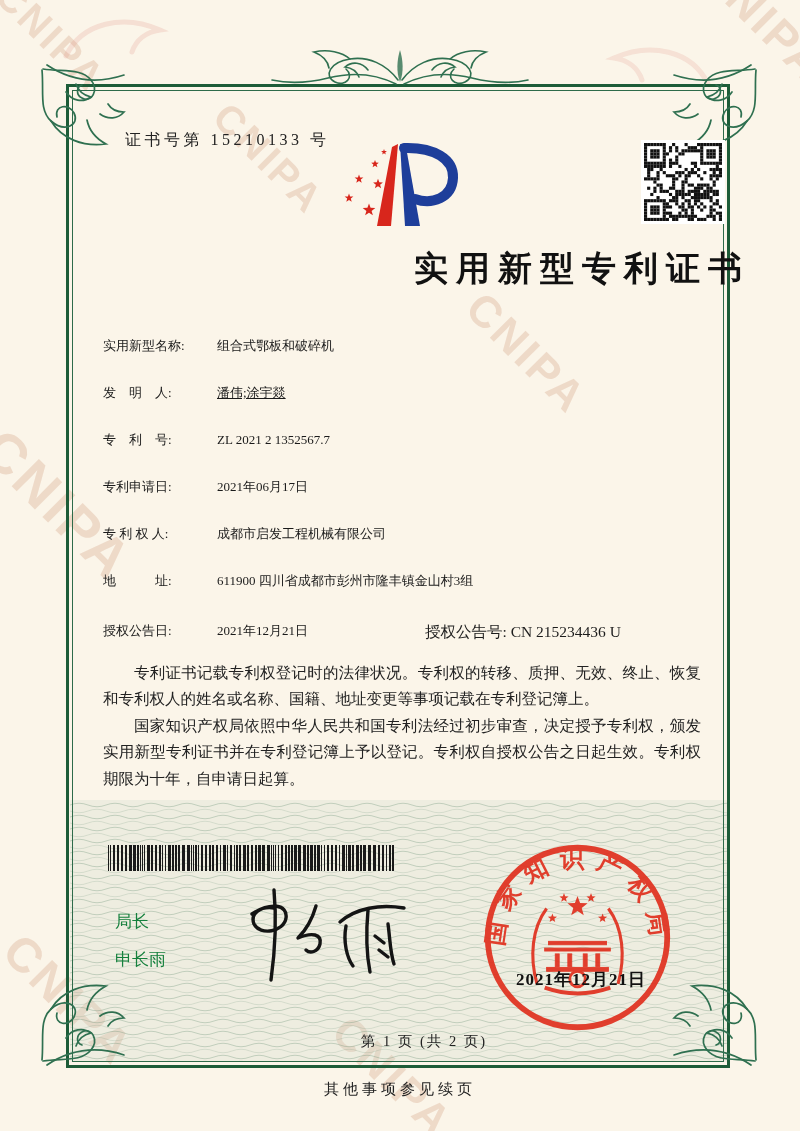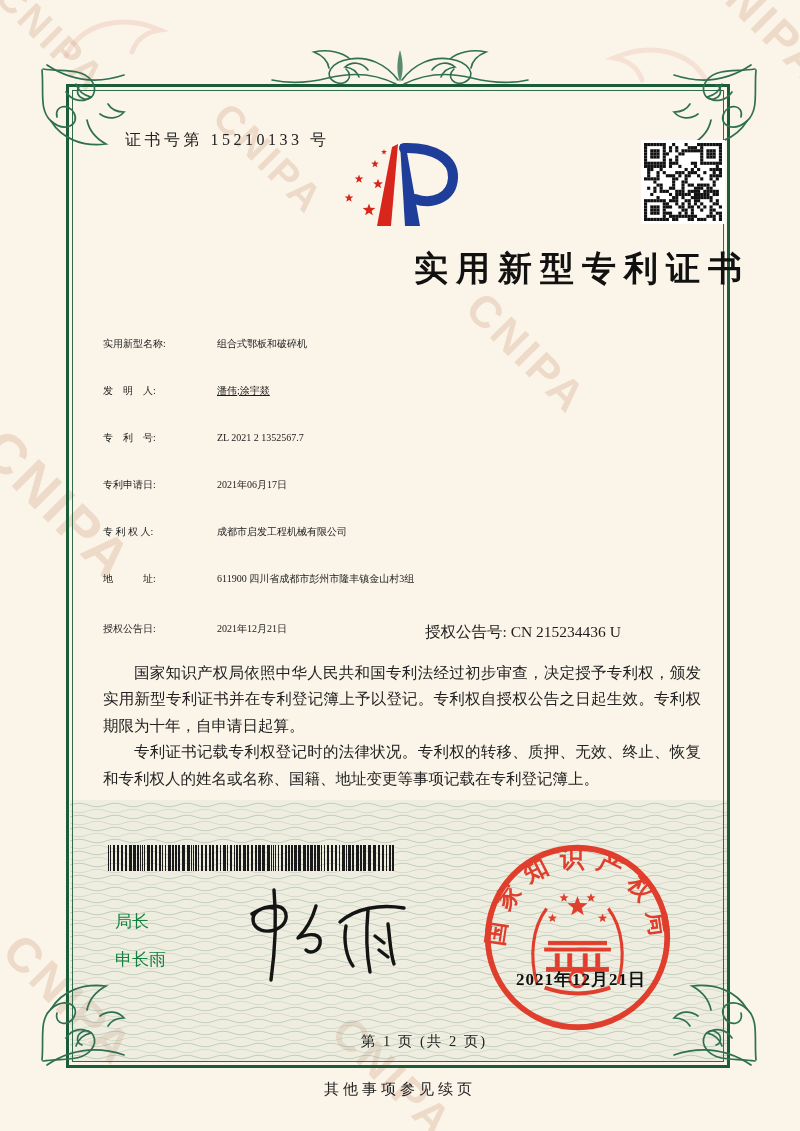--- a/index.html
+++ b/index.html
@@ -43,21 +43,21 @@
   }
   .logo{position:absolute;left:332px;top:134px;width:140px;height:100px;}
   .qr{position:absolute;left:641px;top:140px;width:84px;height:84px;background:#fff;padding:3px;box-sizing:border-box;}
   .title{
     position:absolute;left:66px;top:246px;width:684px;
     text-align:right;font-size:34px;font-weight:bold;
     letter-spacing:8px;color:#111;
   }
 
   
-  .frow{position:absolute;left:103px;font-size:10px;white-space:nowrap;color:#1a1a1a;}
+  .frow{position:absolute;left:103px;font-size:13px;white-space:nowrap;color:#1a1a1a;}
   .frow .lab{display:inline-block;min-width:107px;}
   .frow .val{margin-left:7px;}
   .grant-right{position:absolute;left:425px;font-size:15.5px;white-space:nowrap;}
 
   
   .bodytext{
     position:absolute;left:103px;top:660px;width:598px;
     font-size:15.5px;line-height:26.4px;text-align:justify;color:#222;
   }
   .bodytext p{margin:0;text-indent:2em;}
@@ -552,22 +552,22 @@
   </div>
   <div class="frow" style="top:622px;">
     <span class="lab">授权公告日:</span><span class="val">2021年12月21日</span>
   </div>
   <div class="grant-right" style="top:622px;">
     <span>授权公告号:</span>
     <span>CN 215234436 U</span>
   </div>
 
   <div class="bodytext">
+    <p>专利证书记载专利权登记时的法律状况。专利权的转移、质押、无效、终止、恢复和专利权人的姓名或名称、国籍、地址变更等事项记载在专利登记簿上。</p>
     <p>国家知识产权局依照中华人民共和国专利法经过初步审查，决定授予专利权，颁发实用新型专利证书并在专利登记簿上予以登记。专利权自授权公告之日起生效。专利权期限为十年，自申请日起算。</p>
-    <p>专利证书记载专利权登记时的法律状况。专利权的转移、质押、无效、终止、恢复和专利权人的姓名或名称、国籍、地址变更等事项记载在专利登记簿上。</p>
   </div>
 
   <svg class="barcode" id="barSvg" viewBox="0 0 292 26" preserveAspectRatio="none">
       <rect x="0" y="0" width="1" height="26" fill="#1a1a1a"></rect>
       <rect x="2" y="0" width="1" height="26" fill="#1a1a1a"></rect>
       <rect x="5" y="0" width="2" height="26" fill="#1a1a1a"></rect>
       <rect x="9" y="0" width="2" height="26" fill="#1a1a1a"></rect>
       <rect x="13" y="0" width="2" height="26" fill="#1a1a1a"></rect>
       <rect x="17" y="0" width="2" height="26" fill="#1a1a1a"></rect>
       <rect x="21" y="0" width="3" height="26" fill="#1a1a1a"></rect>

